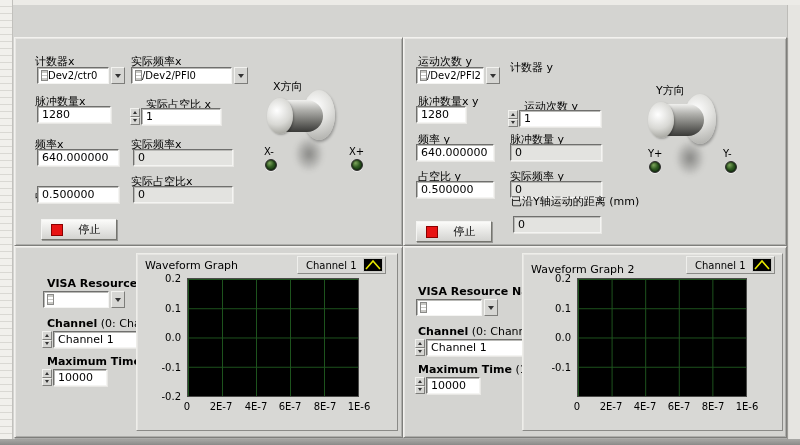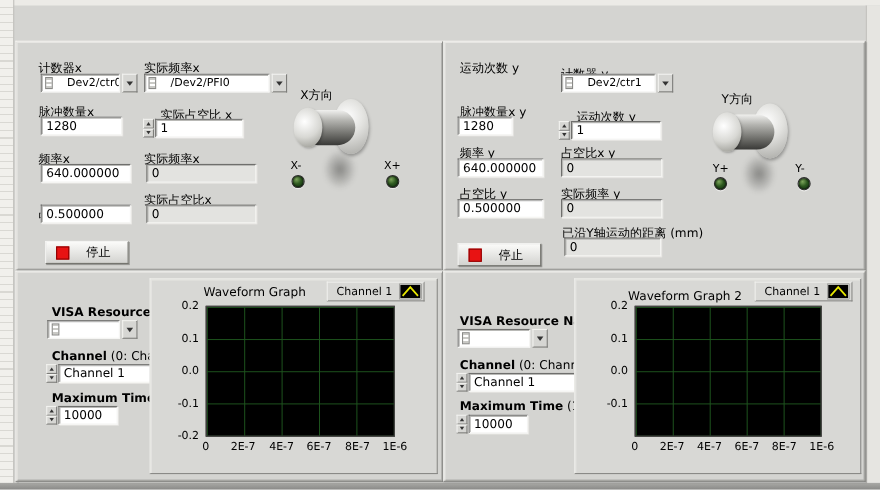--- a/index.html
+++ b/index.html
@@ -21,21 +21,21 @@
   .lbl { font-size:11px; white-space:nowrap;text-align:center; }
   .blbl { font-size:11px; font-weight:bold; white-space:nowrap; }
   .lbl b { font-weight:bold; }
   .led-label { font-size:10px; white-space:nowrap; }
   .field { height:17px; background:#fff; font-size:11px; line-height:13px; padding:1px 4px;
            border:1px solid; border-color:#6f6f6d #f4f4f2 #f4f4f2 #6f6f6d;
            box-shadow: inset 1px 1px 0 #b9b9b6, 1px 1px 0 #e8e7e4; white-space:nowrap; overflow:hidden; }
   .indicator { background:#e3e3e0; }
   .center { text-align:center; }
   .combo { display:flex; height:17px; }
-  .combo-box { flex:1; display:flex; align-items:center; gap:13px; padding:0 3px; background:#fff;
+  .combo-box { flex:1; display:flex; align-items:center; gap:0; padding:0 3px; background:#fff;
                border:1px solid; border-color:#6f6f6d #f4f4f2 #f4f4f2 #6f6f6d;
                box-shadow: inset 1px 1px 0 #b9b9b6; font-size:10px; white-space:nowrap; overflow:hidden; }
   .combo-btn { width:14px; margin-left:2px; background:#d6d6d3; border:1px solid;
                border-color:#f2f2ef #7d7d7a #7d7d7a #f2f2ef; display:flex; align-items:center; justify-content:center; }
   .tri-down { width:0; height:0; border-left:3px solid transparent; border-right:3px solid transparent; border-top:4px solid #333; }
   .tri-up-s { width:0; height:0; border-left:2px solid transparent; border-right:2px solid transparent; border-bottom:3px solid #333; }
   .tri-dn-s { width:0; height:0; border-left:2px solid transparent; border-right:2px solid transparent; border-top:3px solid #333; }
   .io-icon { width:7px; height:11px; flex:none; border:1px solid #8a8a88;
              background:linear-gradient(180deg,#c9c9c5 0 20%,#fff 20% 40%,#c9c9c5 40% 60%,#fff 60% 80%,#c9c9c5 80%); }
   .spin { width:10px; height:17px; display:flex; flex-direction:column; }
@@ -54,21 +54,21 @@
   .tog-base { position:absolute; left:38px; top:0; width:32px; height:50px; border-radius:50%;
               background:radial-gradient(circle at 38% 32%, #ffffff 0%, #e2e2df 40%, #a6a6a2 100%);
               box-shadow:1px 2px 3px rgba(0,0,0,.3); }
   .tog-lever { position:absolute; left:8px; top:10px; width:50px; height:32px; border-radius:16px;
                background:linear-gradient(180deg,#f0f0ee 0%,#b3b3af 30%,#6d6d69 70%,#393937 100%); }
   .tog-cap { position:absolute; left:2px; top:8px; width:26px; height:36px; border-radius:50%;
              background:radial-gradient(circle at 38% 35%, #ffffff 0%, #d8d8d4 50%, #8f8f88 100%);
              box-shadow:1px 1px 2px rgba(0,0,0,.25); }
   .graph-plate { background:#d8d8d5; border:1px solid; border-color:#eeeeea #8a8a87 #8a8a87 #eeeeea;
                  box-shadow: inset 1px 1px 0 #e6e5e2; }
-  .graph-title { font-size:11px; white-space:nowrap;margin-left:40px; }
+  .graph-title { font-size:11px; white-space:nowrap; }
   .legend { display:flex; align-items:center; height:18px; background:#d8d8d5; padding:0 2px 0 8px; gap:6px;
             border:1px solid; border-color:#efefec #8a8a87 #8a8a87 #efefec; }
   .legend-text { font-size:10px; white-space:nowrap; }
   .legend-icon { width:20px; height:14px; background:#000; border:1px solid #c9c9c5;
                  display:flex; align-items:center; justify-content:center; }
   .plot { background:#000; border:1px solid #4a4a48;
           background-image: linear-gradient(to right, #1d531d 1px, transparent 1px),
                             linear-gradient(to bottom, #1d531d 1px, transparent 1px);
           background-size: 20% 25%; }
   .ylab { font-size:10px; width:32px; text-align:right; white-space:nowrap; }
@@ -89,21 +89,21 @@
     <div class="abs combo" style="left:22px;top:29px;width:88px">
       <span class="combo-box">
           <span class="io-icon"></span>
           <span>Dev2/ctr0</span>
         </span>
       <span class="combo-btn">
           <span class="tri-down"></span>
         </span>
     </div>
     <div class="abs lbl" style="left:116px;top:16px">实际频率x</div>
-    <div class="abs combo" style="left:116px;top:29px;width:130px">
+    <div class="abs combo" style="left:116px;top:29px;width:117px">
       <span class="combo-box">
           <span class="io-icon"></span>
           <span>/Dev2/PFI0</span>
         </span>
       <span class="combo-btn">
           <span class="tri-down"></span>
         </span>
     </div>
 
     <div class="abs lbl" style="left:20px;top:56px">脉冲数量x</div>
@@ -142,55 +142,55 @@
       <span class="tog-cap"></span>
     </div>
     <div class="abs led-label" style="left:249px;top:108px">X-</div>
     <div class="abs led" style="left:250px;top:121px"></div>
     <div class="abs led-label" style="left:334px;top:108px">X+</div>
     <div class="abs led" style="left:336px;top:121px"></div>
   </div>
 
   <div class="abs raised" style="left:403px;top:37px;width:384px;height:209px">
     <div class="abs lbl" style="left:14px;top:16px">运动次数 y</div>
+    <div class="abs combo" style="left:12px;top:29px;width:84px">
+      <span class="combo-box">
+          <span class="io-icon"></span>
+          <span>/Dev2/PFI2</span>
+        </span>
+      <span class="combo-btn">
+          <span class="tri-down"></span>
+        </span>
+    </div>
     <div class="abs lbl" style="left:106px;top:22px">计数器 y</div>
-    <div class="abs combo" style="left:106px;top:29px;width:102px">
-      <span class="combo-box">
-          <span class="io-icon"></span>
-          <span>Dev2/ctr1</span>
-        </span>
-      <span class="combo-btn">
-          <span class="tri-down"></span>
-        </span>
-    </div>
 
     <div class="abs lbl" style="left:14px;top:56px">脉冲数量x y</div>
     <div class="abs field" style="left:12px;top:68px;width:50px">1280</div>
     <div class="abs lbl" style="left:120px;top:61px">运动次数 y</div>
     <div class="abs spin" style="left:104px;top:72px">
       <span class="spin-b">
           <span class="tri-up-s"></span>
         </span>
       <span class="spin-b">
           <span class="tri-dn-s"></span>
         </span>
     </div>
     <div class="abs field" style="left:115px;top:72px;width:82px">1</div>
 
     <div class="abs lbl" style="left:14px;top:94px">频率 y</div>
     <div class="abs field" style="left:12px;top:106px;width:78px">640.000000</div>
-    <div class="abs lbl" style="left:106px;top:94px">占空比x y</div>
+    <div class="abs lbl" style="left:106px;top:94px">脉冲数量 y</div>
     <div class="abs field indicator" style="left:106px;top:106px;width:92px">0</div>
 
     <div class="abs lbl" style="left:14px;top:131px">占空比 y</div>
     <div class="abs field" style="left:12px;top:143px;width:78px">0.500000</div>
     <div class="abs lbl" style="left:106px;top:131px">实际频率 y</div>
     <div class="abs field indicator" style="left:106px;top:143px;width:92px">0</div>
 
-    <div class="abs lbl" style="left:107px;top:166px">已沿Y轴运动的距离 (mm)</div>
+    <div class="abs lbl" style="left:107px;top:156px">已沿Y轴运动的距离 (mm)</div>
     <div class="abs field indicator" style="left:109px;top:178px;width:88px">0</div>
 
     <div class="abs stop-btn" style="left:12px;top:183px;width:76px;height:21px">
       <span class="stop-square"></span>
       <span class="stop-text">停止</span>
     </div>
 
     <div class="abs lbl" style="left:252px;top:45px">Y方向</div>
     <div class="abs toggle" style="left:242px;top:56px">
       <span class="tog-shadow"></span>

